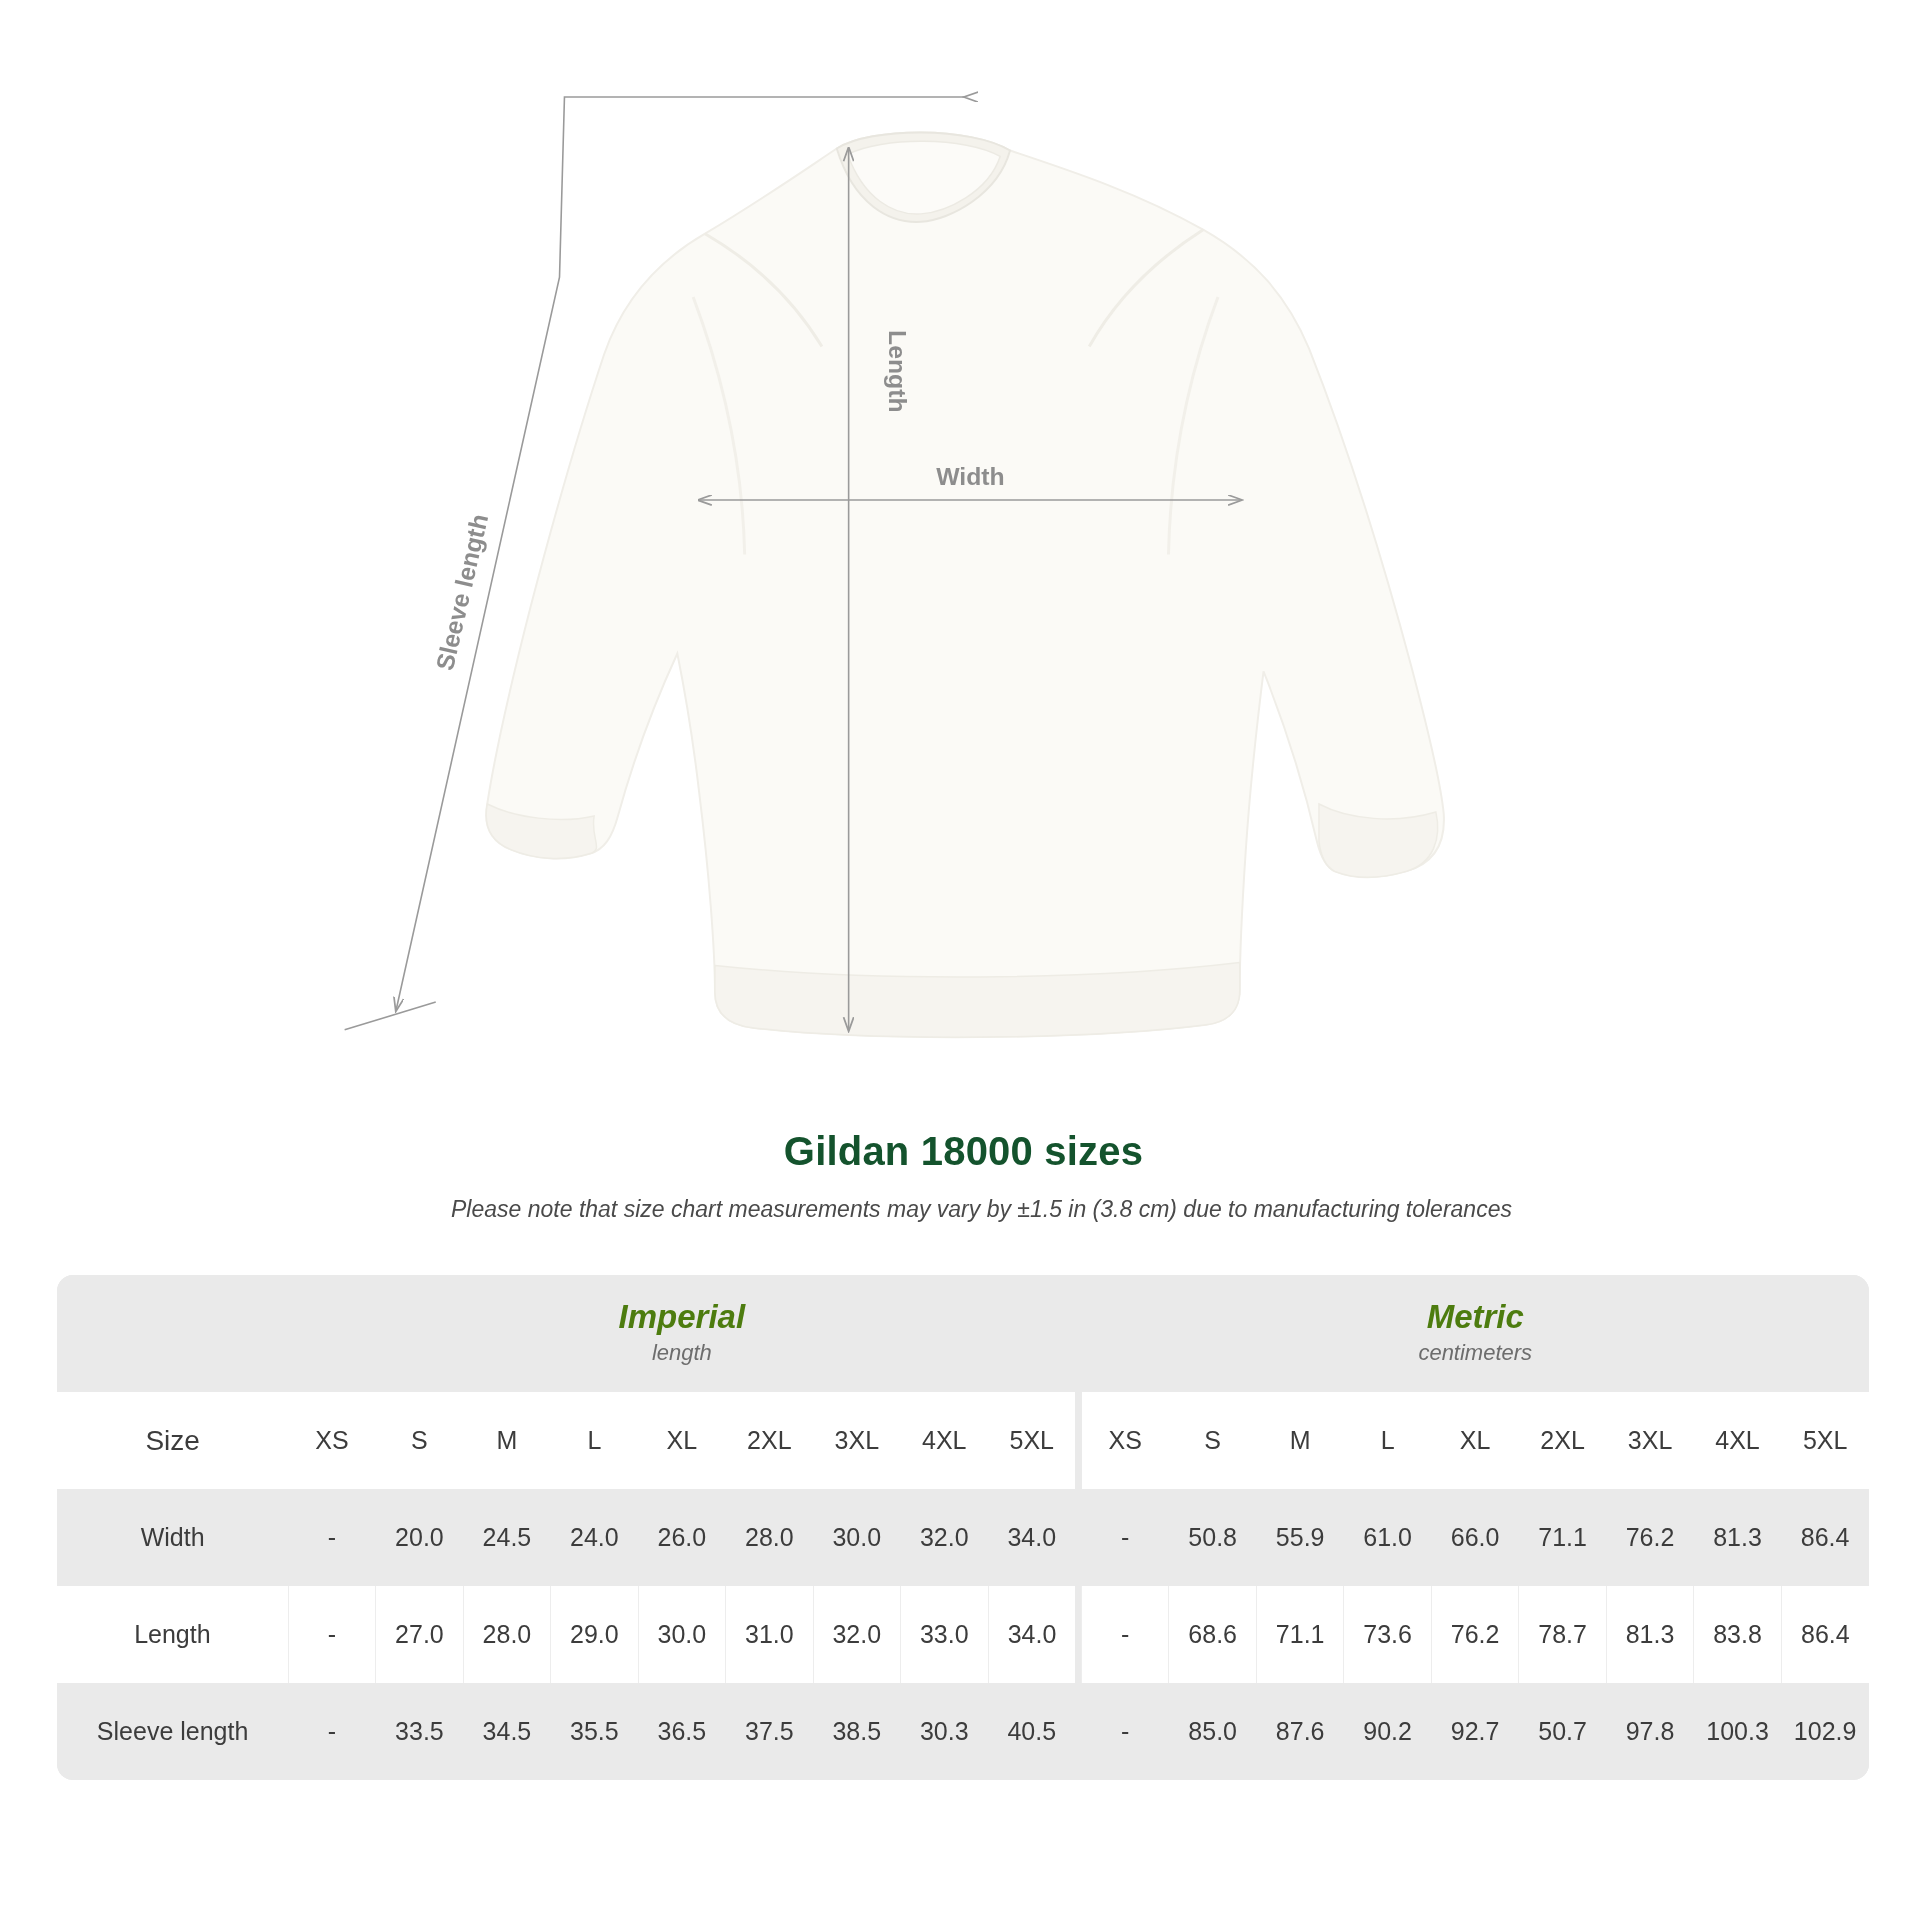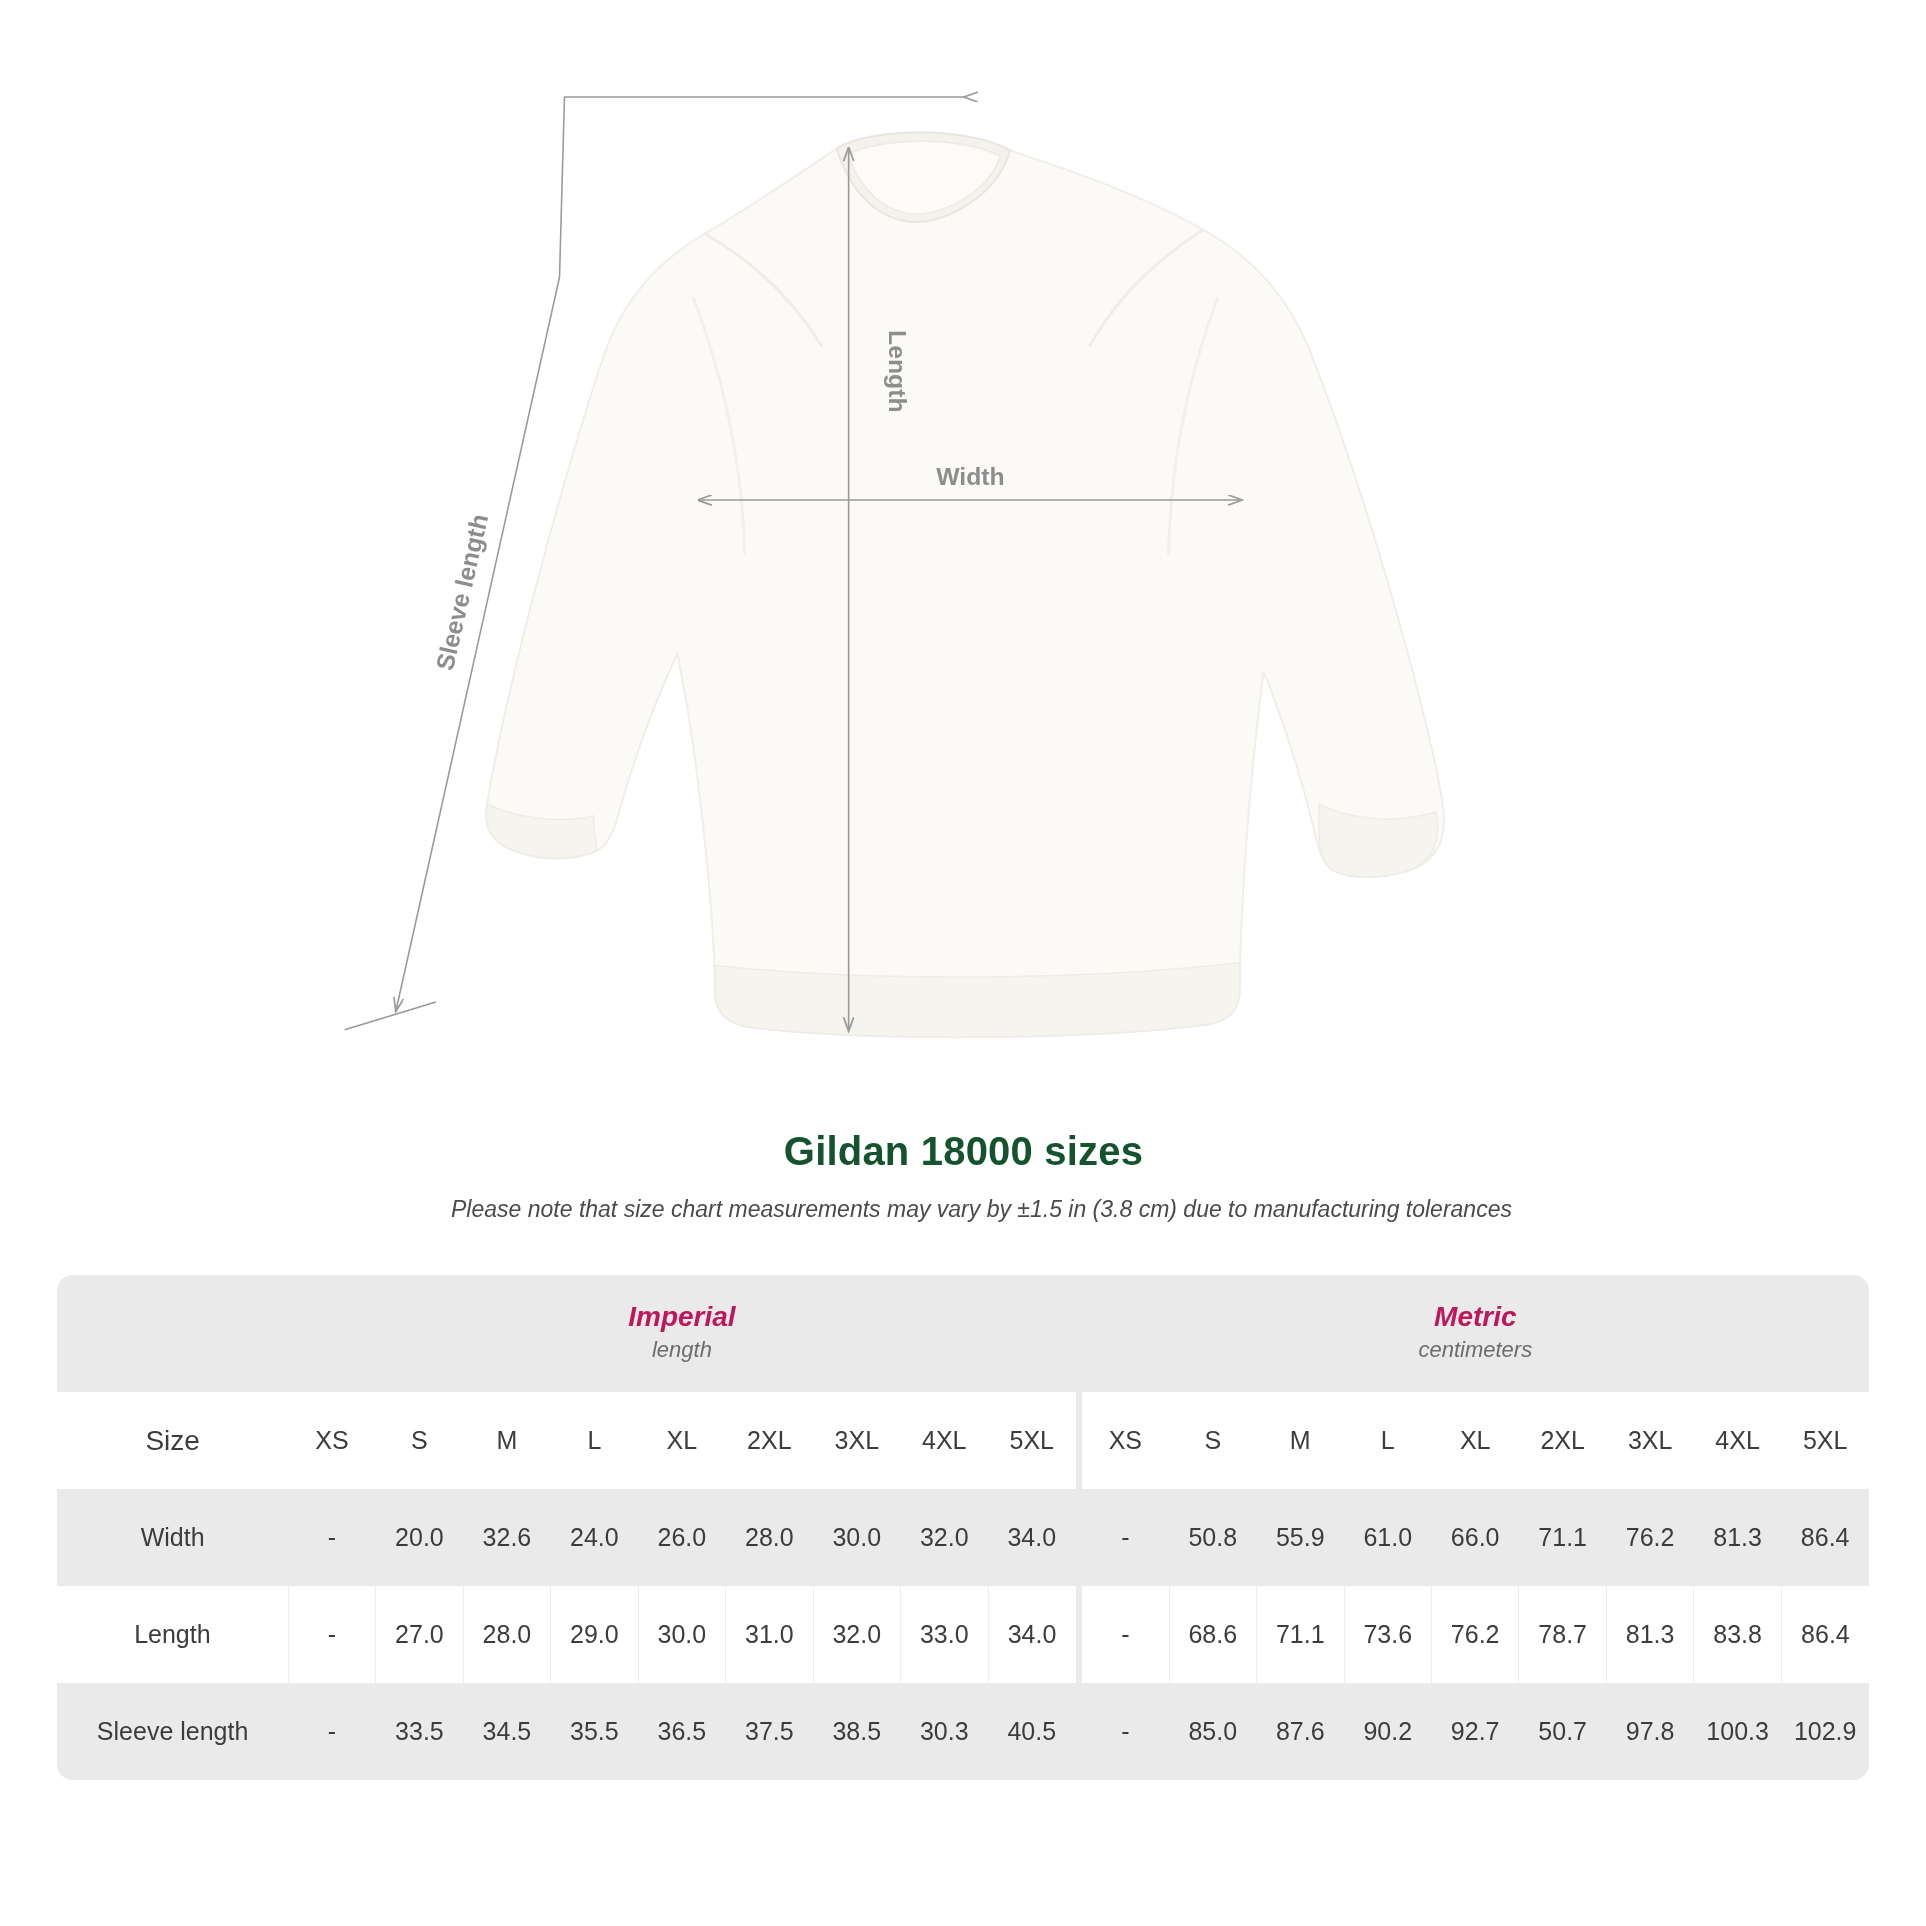--- a/index.html
+++ b/index.html
@@ -76,24 +76,24 @@
     color: #3c3c3c;
     font-weight: normal;
     border: none;
   }
   .unit-head td {
     height: 117px;
     background: #eaeaea;
     padding: 0;
   }
   .unit-name {
-    font-size: 28px;
+    font-size: 33px;
     font-style: italic;
     font-weight: bold;
-    color: #be185d;
+    color: #4d7c0f;
     line-height: 1.15;
   }
   .unit-sub {
     font-size: 22px;
     font-style: italic;
     color: #6d6d6d;
     line-height: 1.5;
   }
   .head-row td {
     height: 95px;
@@ -260,21 +260,21 @@
           <td class="cell-div">2XL</td>
           <td class="cell-div">3XL</td>
           <td class="cell-div">4XL</td>
           <td class="cell-div">5XL</td>
         </tr>
 
         <tr class="data-row row-a">
           <td class="rowlabel">Width</td>
           <td class="cell-div">-</td>
           <td class="cell-div">20.0</td>
-          <td class="cell-div">32.6</td>
+          <td class="cell-div">24.5</td>
           <td class="cell-div">24.0</td>
           <td class="cell-div">26.0</td>
           <td class="cell-div">28.0</td>
           <td class="cell-div">30.0</td>
           <td class="cell-div">32.0</td>
           <td class="cell-div">34.0</td>
           <td class="sep"></td>
           <td class="cell-div">-</td>
           <td class="cell-div">50.8</td>
           <td class="cell-div">55.9</td>

